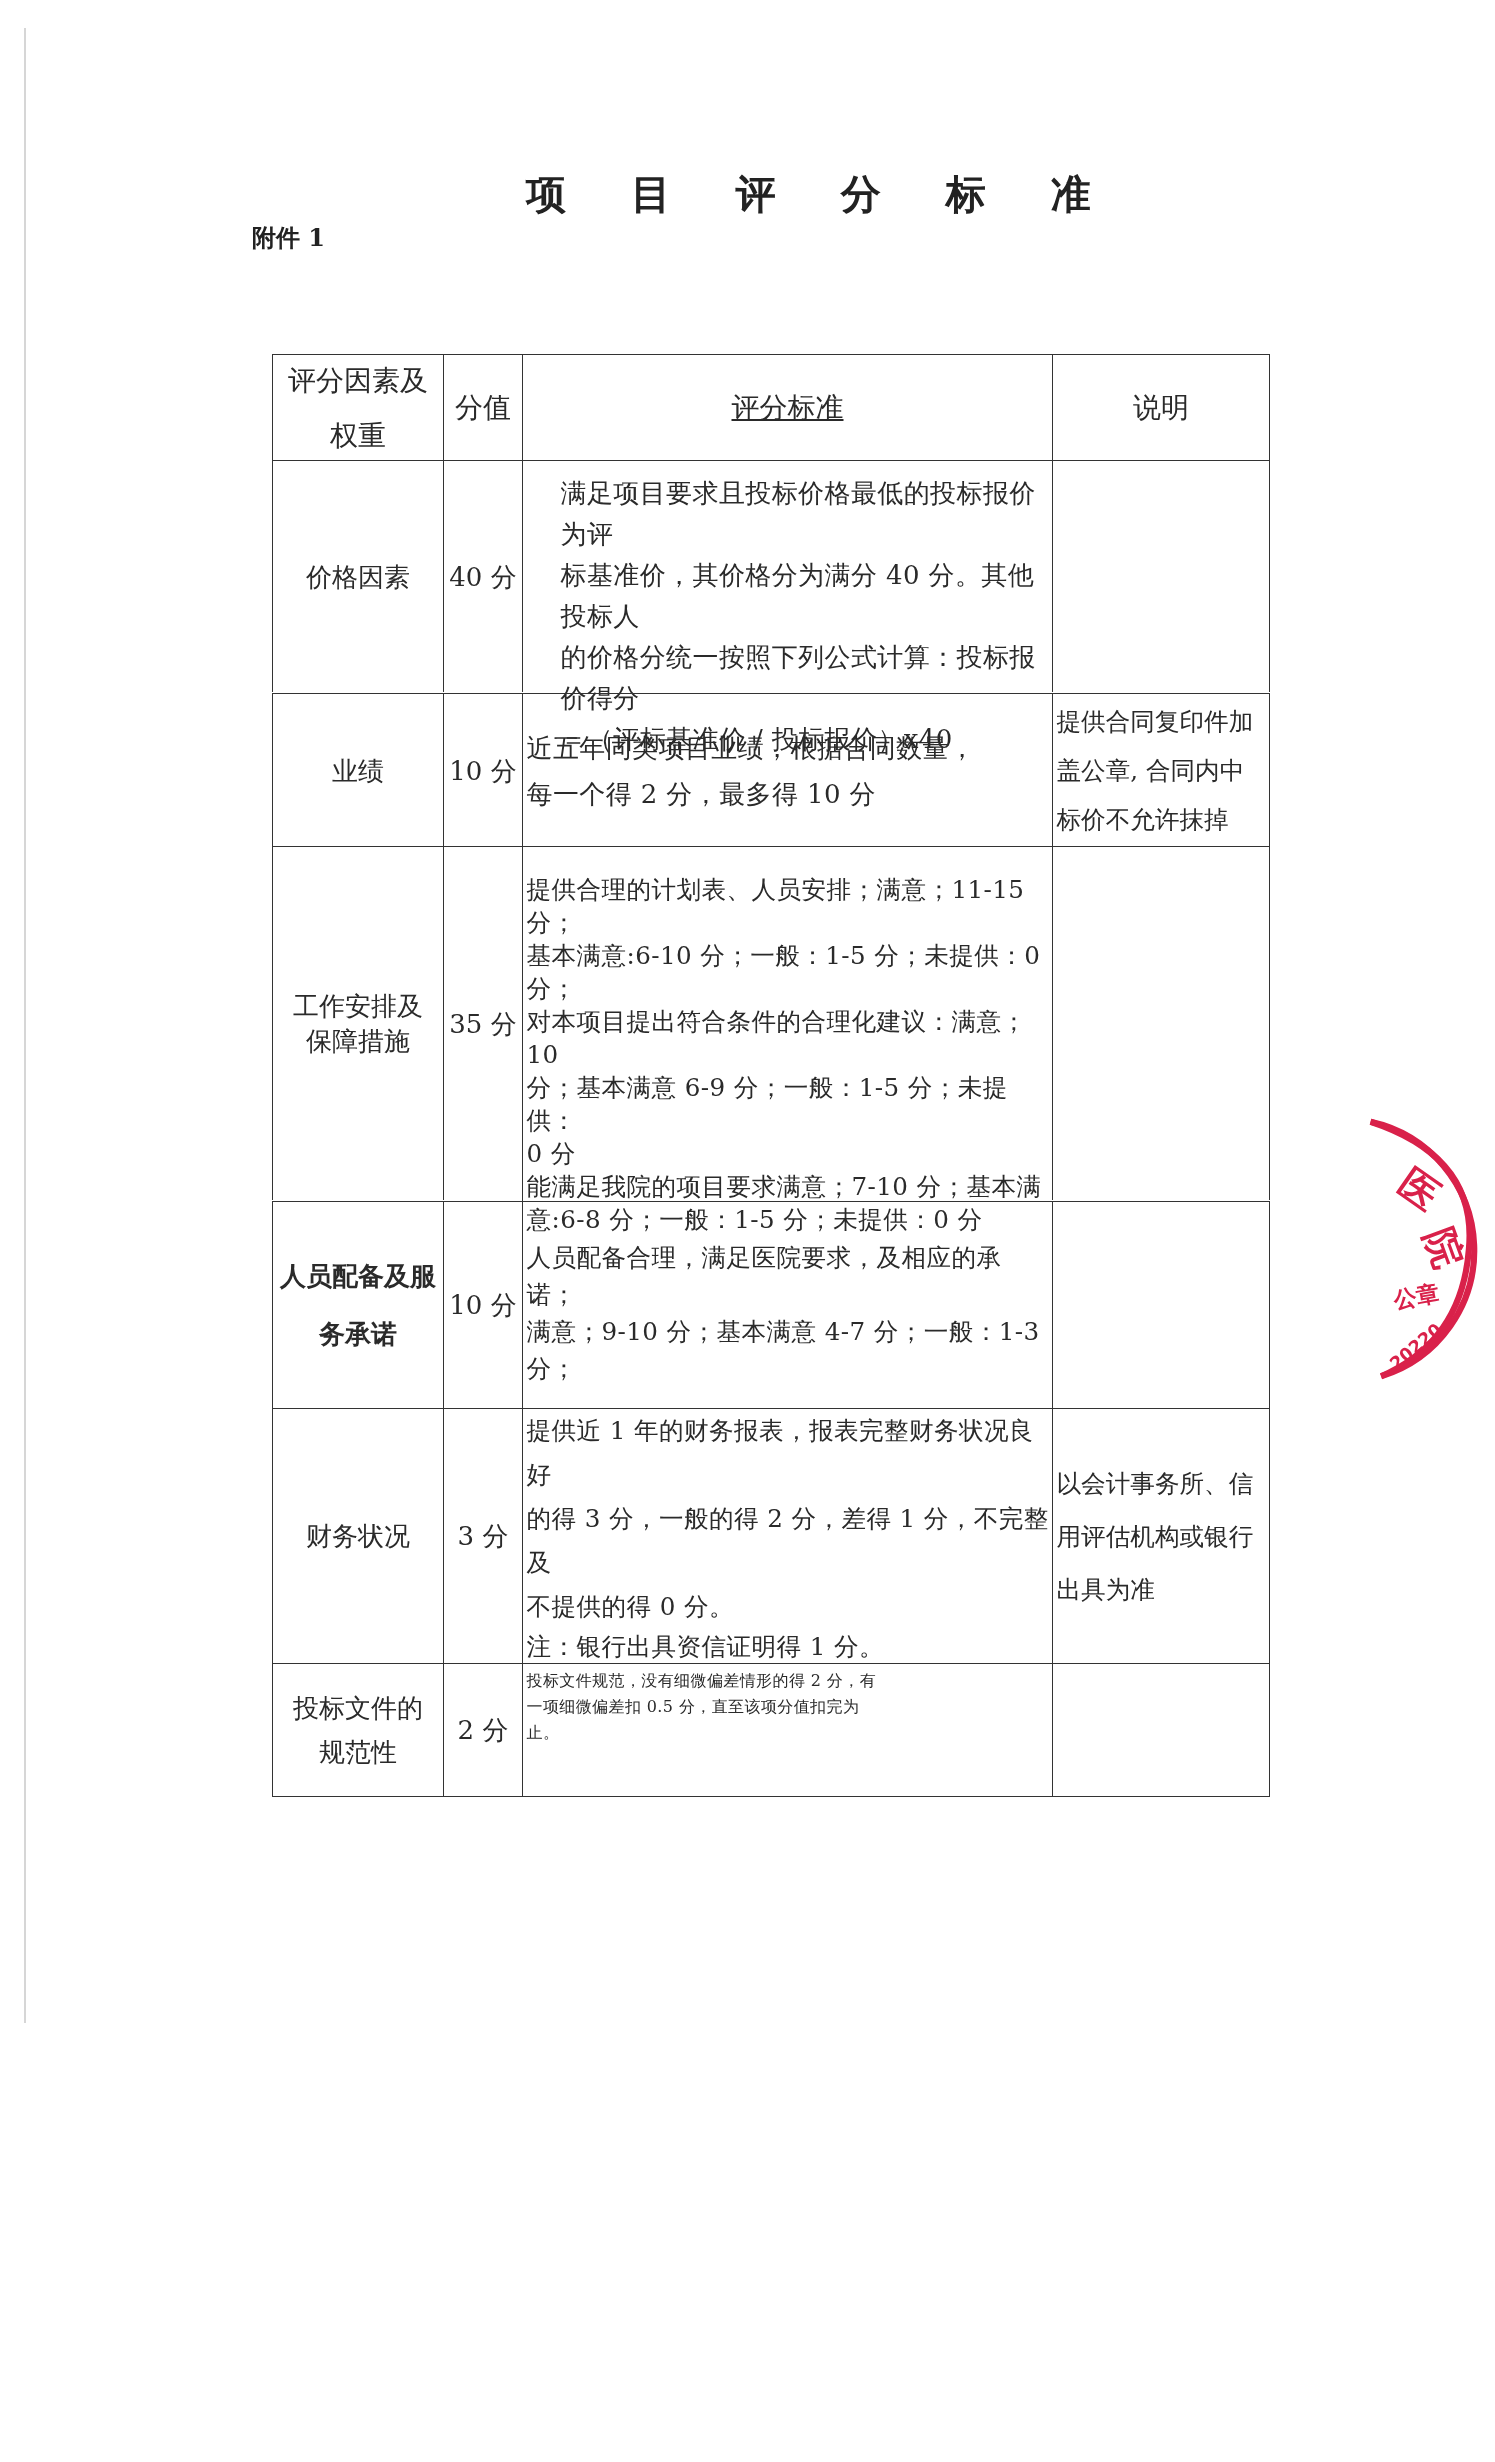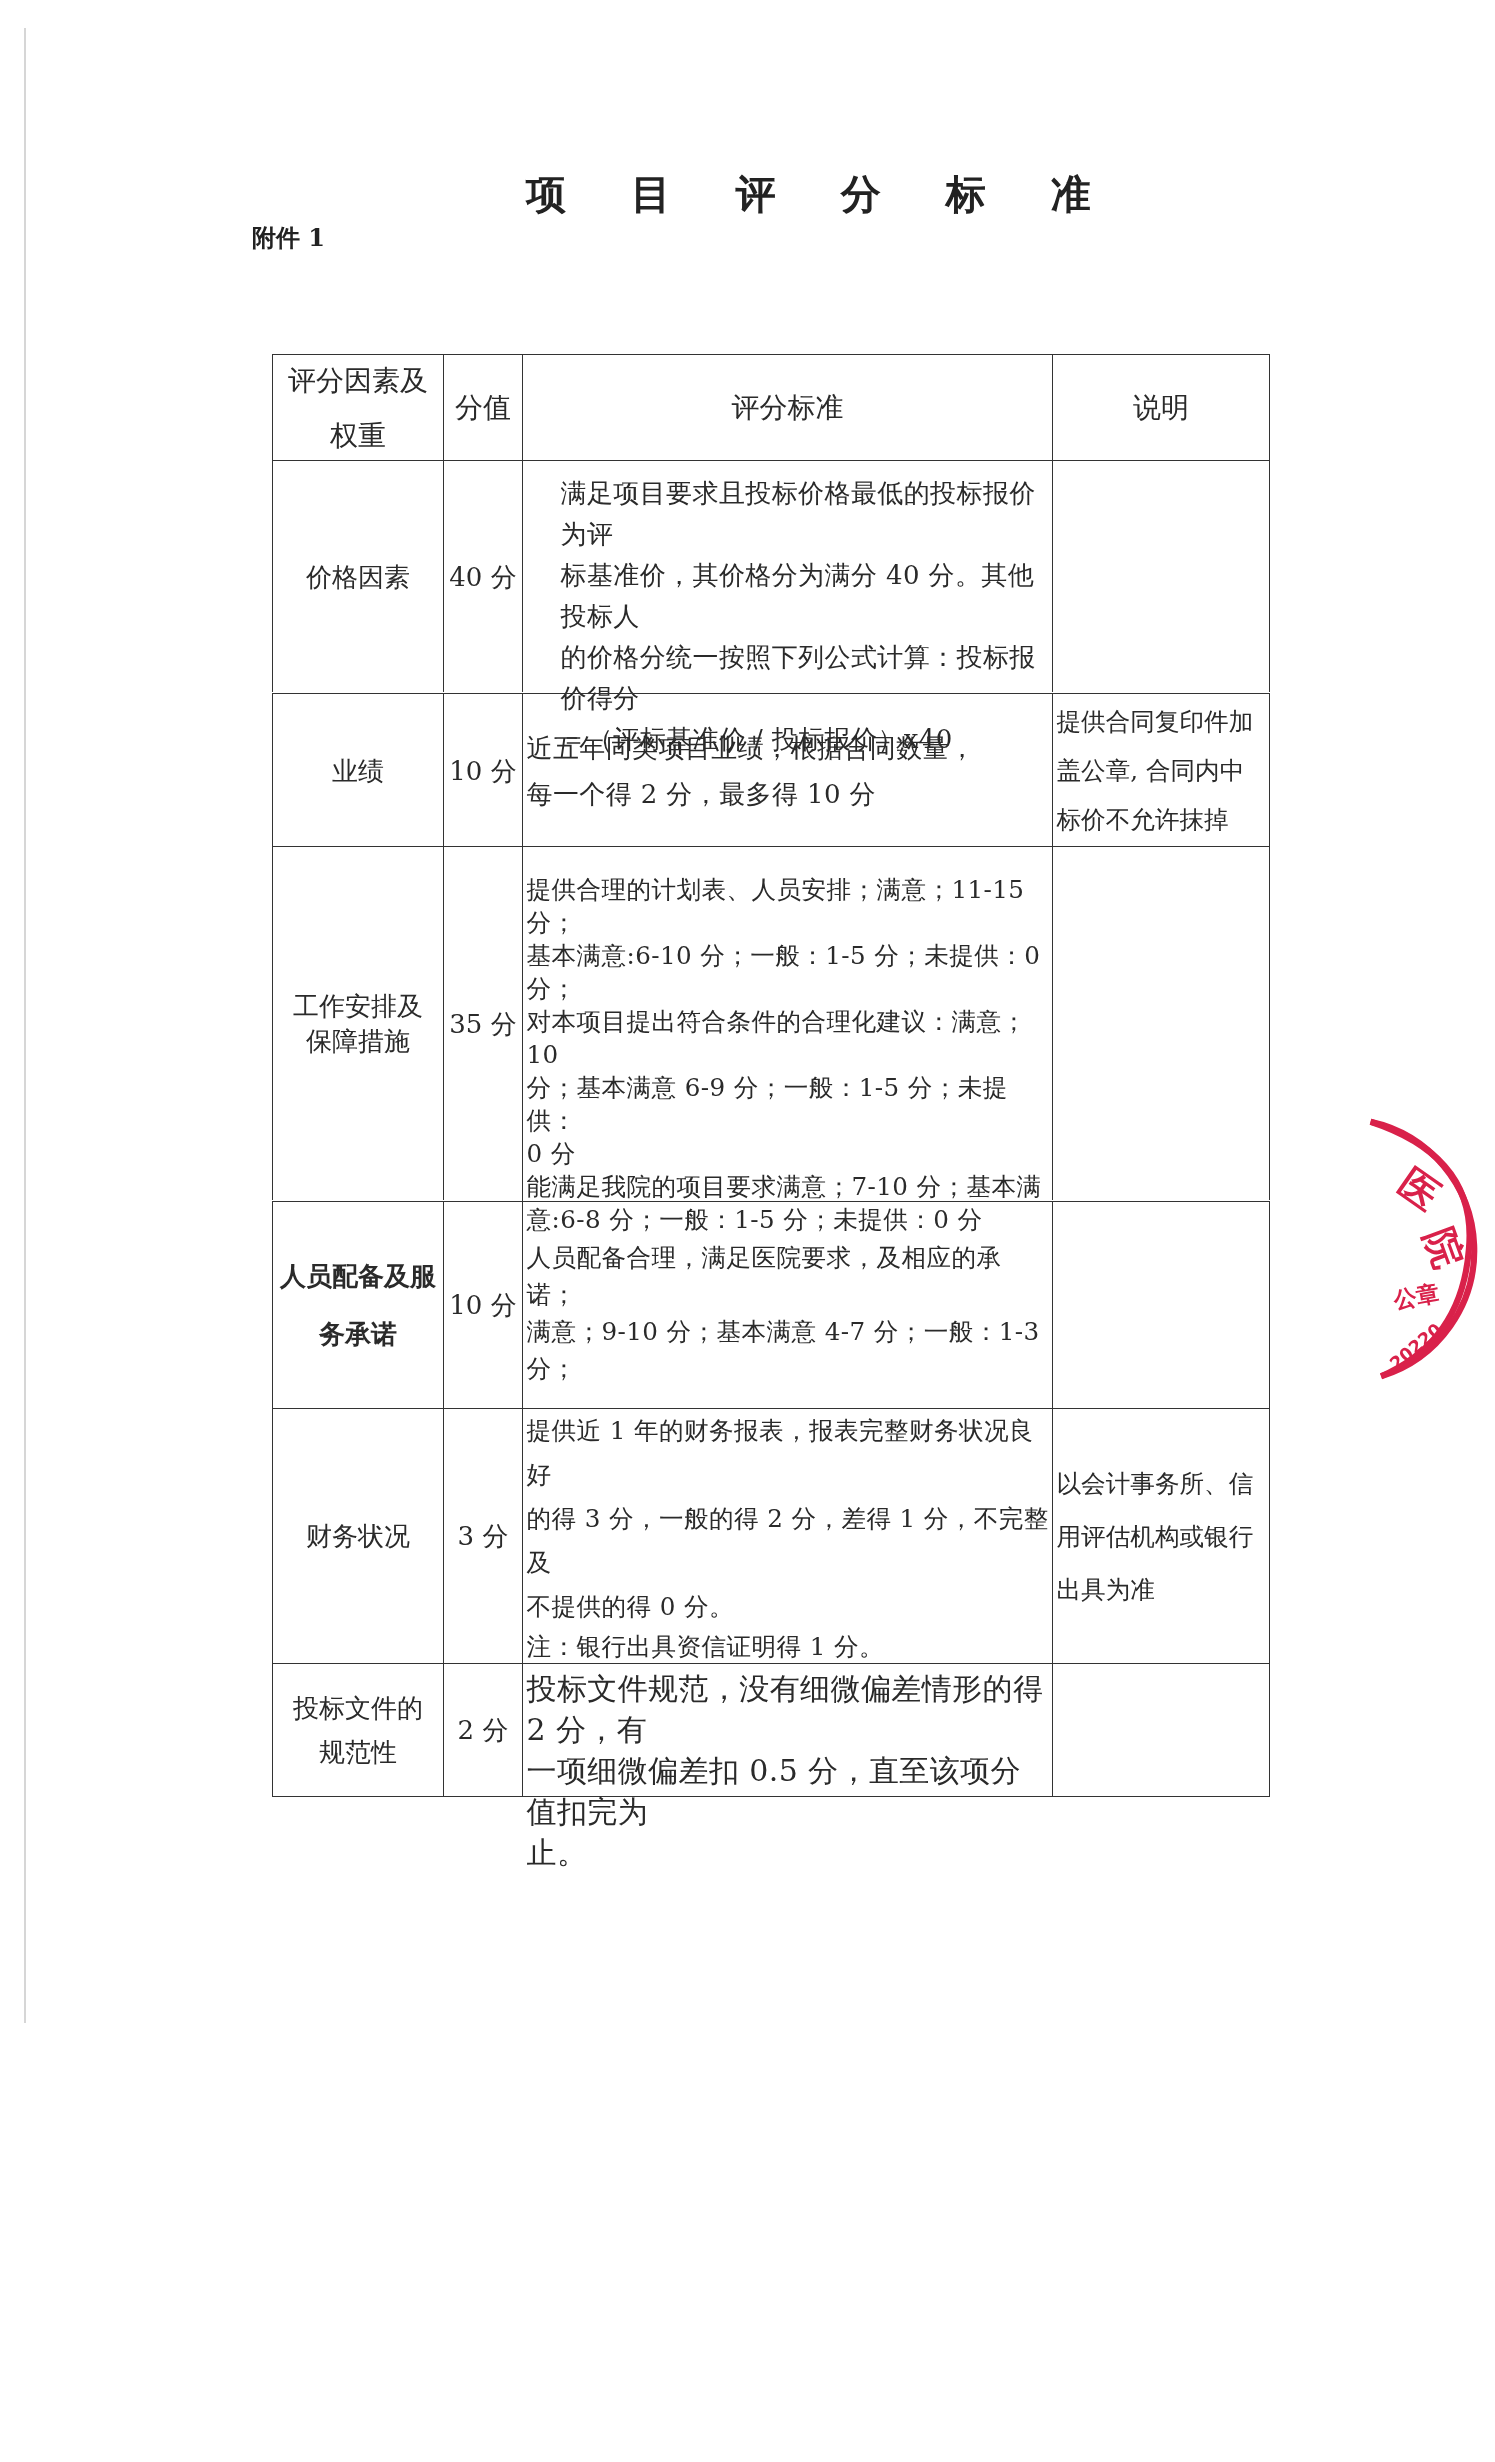--- a/index.html
+++ b/index.html
@@ -55,21 +55,21 @@
 
   <div class="cell center" style="left:0;top:0;width:171px;height:106px;">
     <div class="txt hdr">
       <div>评分因素及</div>
       <div>权重</div>
     </div>
   </div>
   <div class="cell center" style="left:171px;top:0;width:79px;height:106px;">
     <div class="txt hdr">分值</div>
   </div>
-  <div class="cell center" style="left:250px;top:0;width:530px;height:106px;">
+  <div class="cell center" style="left:250px;top:0;width:530px;height:106px;text-decoration:underline;">
     <div class="txt hdr">评分标准</div>
   </div>
   <div class="cell center right" style="left:780px;top:0;width:218px;height:106px;">
     <div class="txt hdr">说明</div>
   </div>
 
   <div class="cell center" style="left:0;top:106px;width:171px;height:232px;">
     <div class="txt">价格因素</div>
   </div>
   <div class="cell center" style="left:171px;top:106px;width:79px;height:232px;">
@@ -170,21 +170,21 @@
   <div class="cell center bottom" style="left:0;top:1309px;width:171px;height:134px;">
     <div class="txt" style="line-height:44px;">
       <div>投标文件的</div>
       <div>规范性</div>
     </div>
   </div>
   <div class="cell center bottom" style="left:171px;top:1309px;width:79px;height:134px;">
     <div class="txt">2 分</div>
   </div>
   <div class="cell crit bottom" style="left:250px;top:1309px;width:530px;height:134px;align-items:flex-start;padding-top:3.5px;">
-    <div class="crit-inner txt" style="line-height:41px;font-size:30px;">
+    <div class="crit-inner txt" style="line-height:26px;font-size:16px;">
       <p>投标文件规范，没有细微偏差情形的得 2 分，有</p>
       <p>一项细微偏差扣 0.5 分，直至该项分值扣完为</p>
       <p>止。</p>
     </div>
   </div>
   <div class="cell right bottom" style="left:780px;top:1309px;width:218px;height:134px;"></div>
 </div>
 
 <div class="seal">
   <svg width="158" height="290" viewBox="0 0 180 330">

